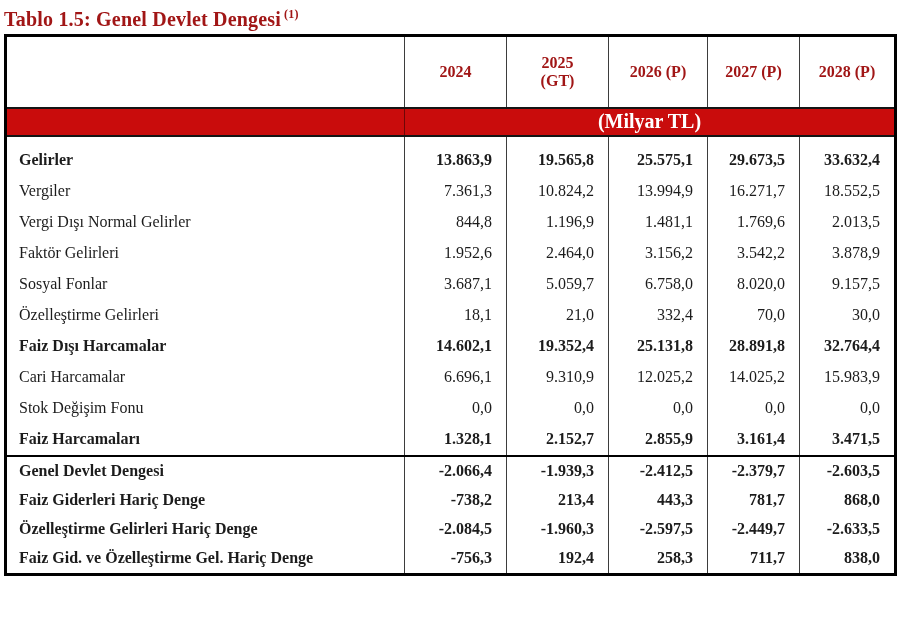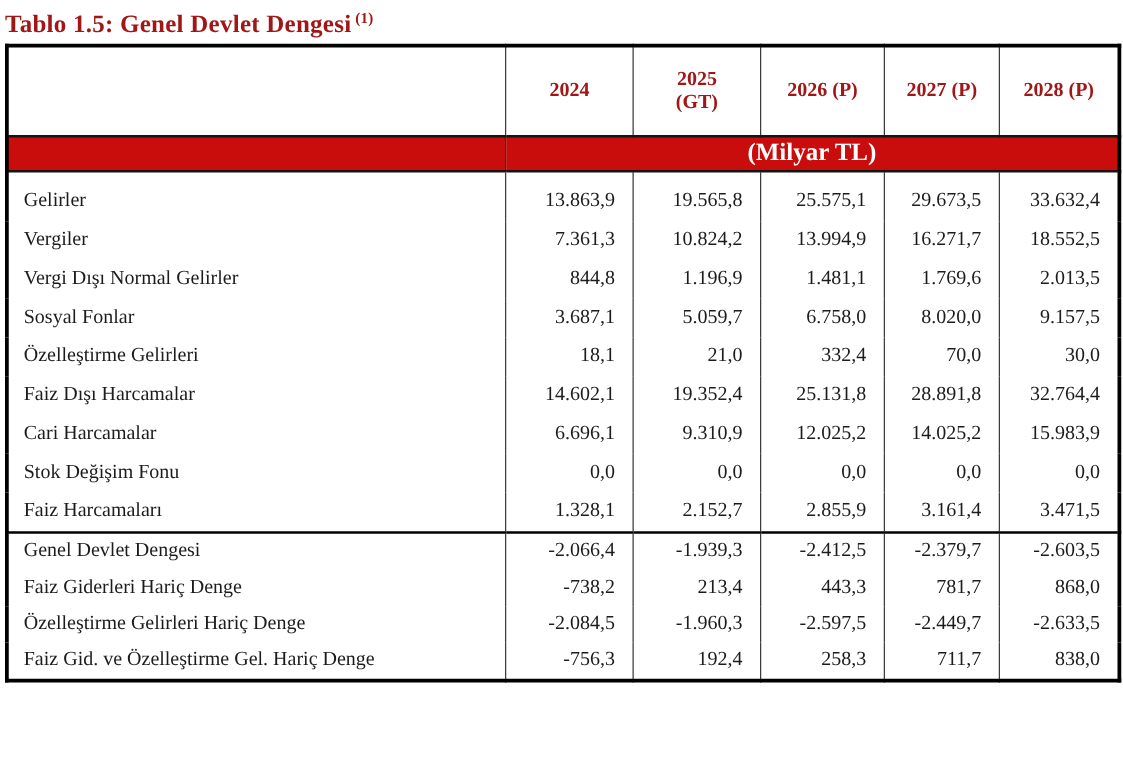--- a/index.html
+++ b/index.html
@@ -82,21 +82,21 @@
   }
   tbody th.row-label {
     text-align: left;
     padding-left: 12px;
   }
   tbody td.value {
     text-align: right;
     padding-right: 14px;
     border-left: 1px solid #3d3d3d;
   }
-  tbody tr.bold th, tbody tr.bold td { font-weight: normal; }
+  tbody tr.bold th, tbody tr.bold td { font-weight: bold; }
   tbody tr.first-body-row th, tbody tr.first-body-row td { padding-top: 8px; }
   tbody tr.separator-above th, tbody tr.separator-above td { border-top: 2px solid #000000; }
   tbody tr.summary th, tbody tr.summary td { height: 29px; }
 </style>
 </head>
 <body>
 
 <div class="page">
   <h1 class="title"><span>Tablo 1.5: Genel Devlet Dengesi</span><sup>(1)</sup></h1>
 
@@ -142,20 +142,28 @@
         </tr>
         <tr class="">
           <th class="row-label">Vergi Dışı Normal Gelirler</th>
           <td class="value">844,8</td>
           <td class="value">1.196,9</td>
           <td class="value">1.481,1</td>
           <td class="value">1.769,6</td>
           <td class="value">2.013,5</td>
         </tr>
         <tr class="">
+          <th class="row-label">Faktör Gelirleri</th>
+          <td class="value">1.952,6</td>
+          <td class="value">2.464,0</td>
+          <td class="value">3.156,2</td>
+          <td class="value">3.542,2</td>
+          <td class="value">3.878,9</td>
+        </tr>
+        <tr class="">
           <th class="row-label">Sosyal Fonlar</th>
           <td class="value">3.687,1</td>
           <td class="value">5.059,7</td>
           <td class="value">6.758,0</td>
           <td class="value">8.020,0</td>
           <td class="value">9.157,5</td>
         </tr>
         <tr class="">
           <th class="row-label">Özelleştirme Gelirleri</th>
           <td class="value">18,1</td>

